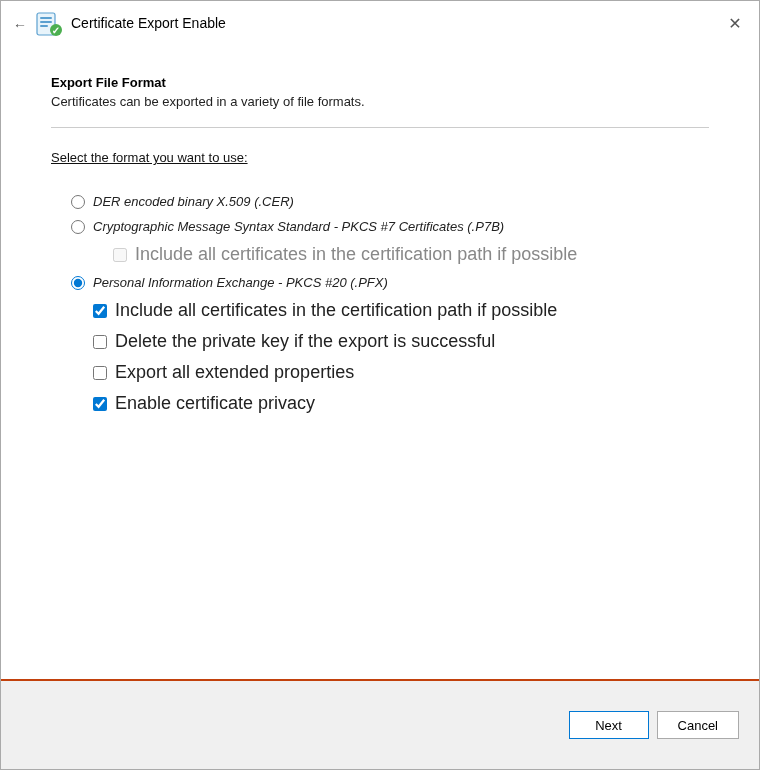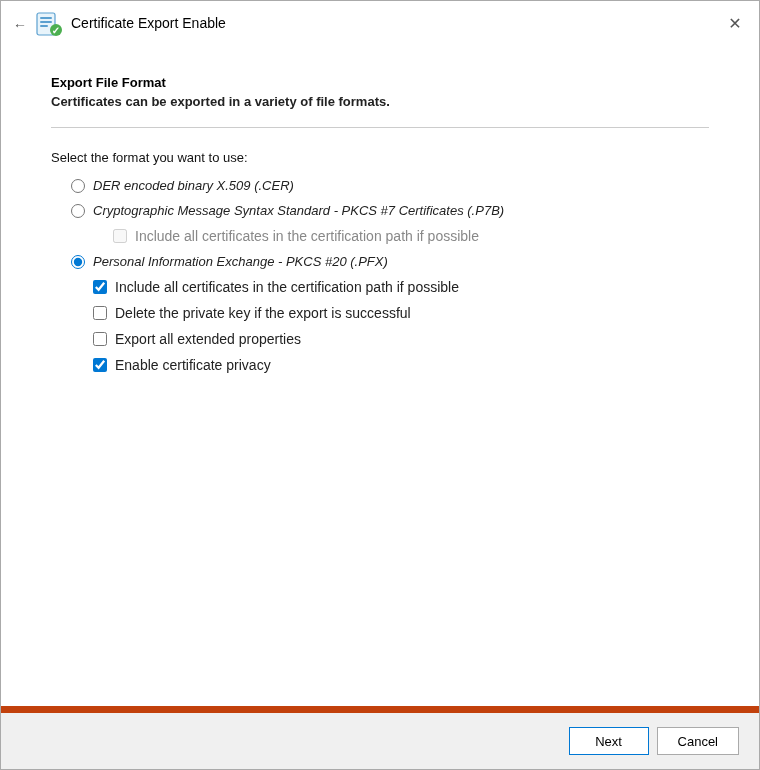--- a/index.html
+++ b/index.html
@@ -67,31 +67,31 @@
     }
     .section-title {
       font-weight: bold;
       font-size: 13px;
       margin-bottom: 4px;
     }
     .section-desc {
       font-size: 13px;
       color: #222;
       margin-bottom: 18px;
-      font-weight: bold;
     }
     .divider {
       border: none;
       border-top: 1px solid #ccc;
       margin-bottom: 22px;
     }
     .format-label {
       font-size: 13px;
-      margin-bottom: 8px;
+      margin-bottom: 24px;
       color: #111;
+      text-decoration: underline;
     }
     .option-group {
       display: flex;
       flex-direction: column;
       gap: 0px;
     }
     .radio-item {
       display: flex;
       align-items: center;
       gap: 8px;
@@ -125,36 +125,36 @@
       width: 14px;
       height: 14px;
       accent-color: #0078d4;
       cursor: pointer;
     }
     .checkbox-item.disabled input[type="checkbox"] {
       accent-color: #888;
       cursor: default;
     }
     .checkbox-item label {
-      font-size: 14px;
+      font-size: 18px;
       color: #222;
       cursor: pointer;
     }
     .checkbox-item.disabled label {
       color: #888;
       cursor: default;
     }
     
     .crypto-sub {
       padding-left: 62px;
     }
     .footer {
       background: #f0f0f0;
-      border-top: 7px solid #c2410c;
-      padding: 14px 20px;
+      border-top: 2px solid #c2410c;
+      padding: 30px 20px;
       display: flex;
       align-items: center;
       justify-content: flex-end;
       gap: 8px;
       min-height: 60px;
     }
     .btn {
       min-width: 80px;
       height: 28px;
       padding: 0 20px;

